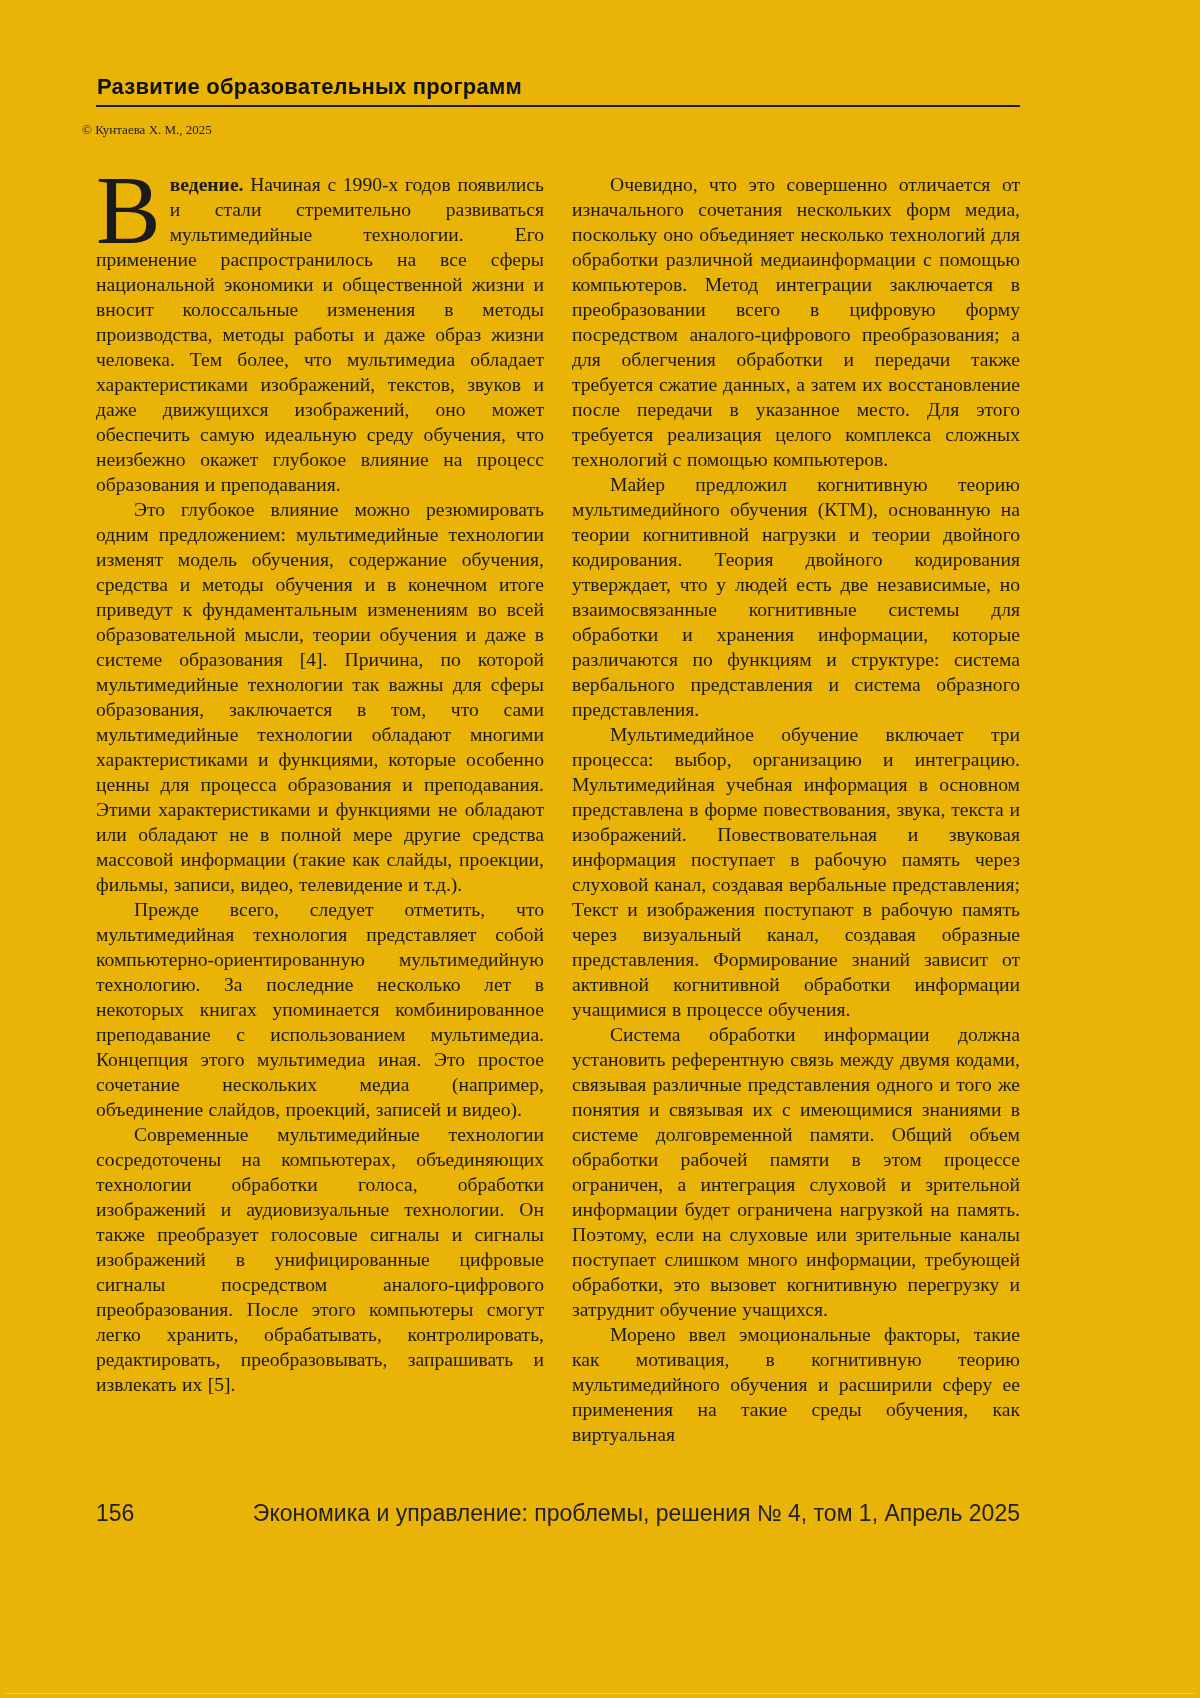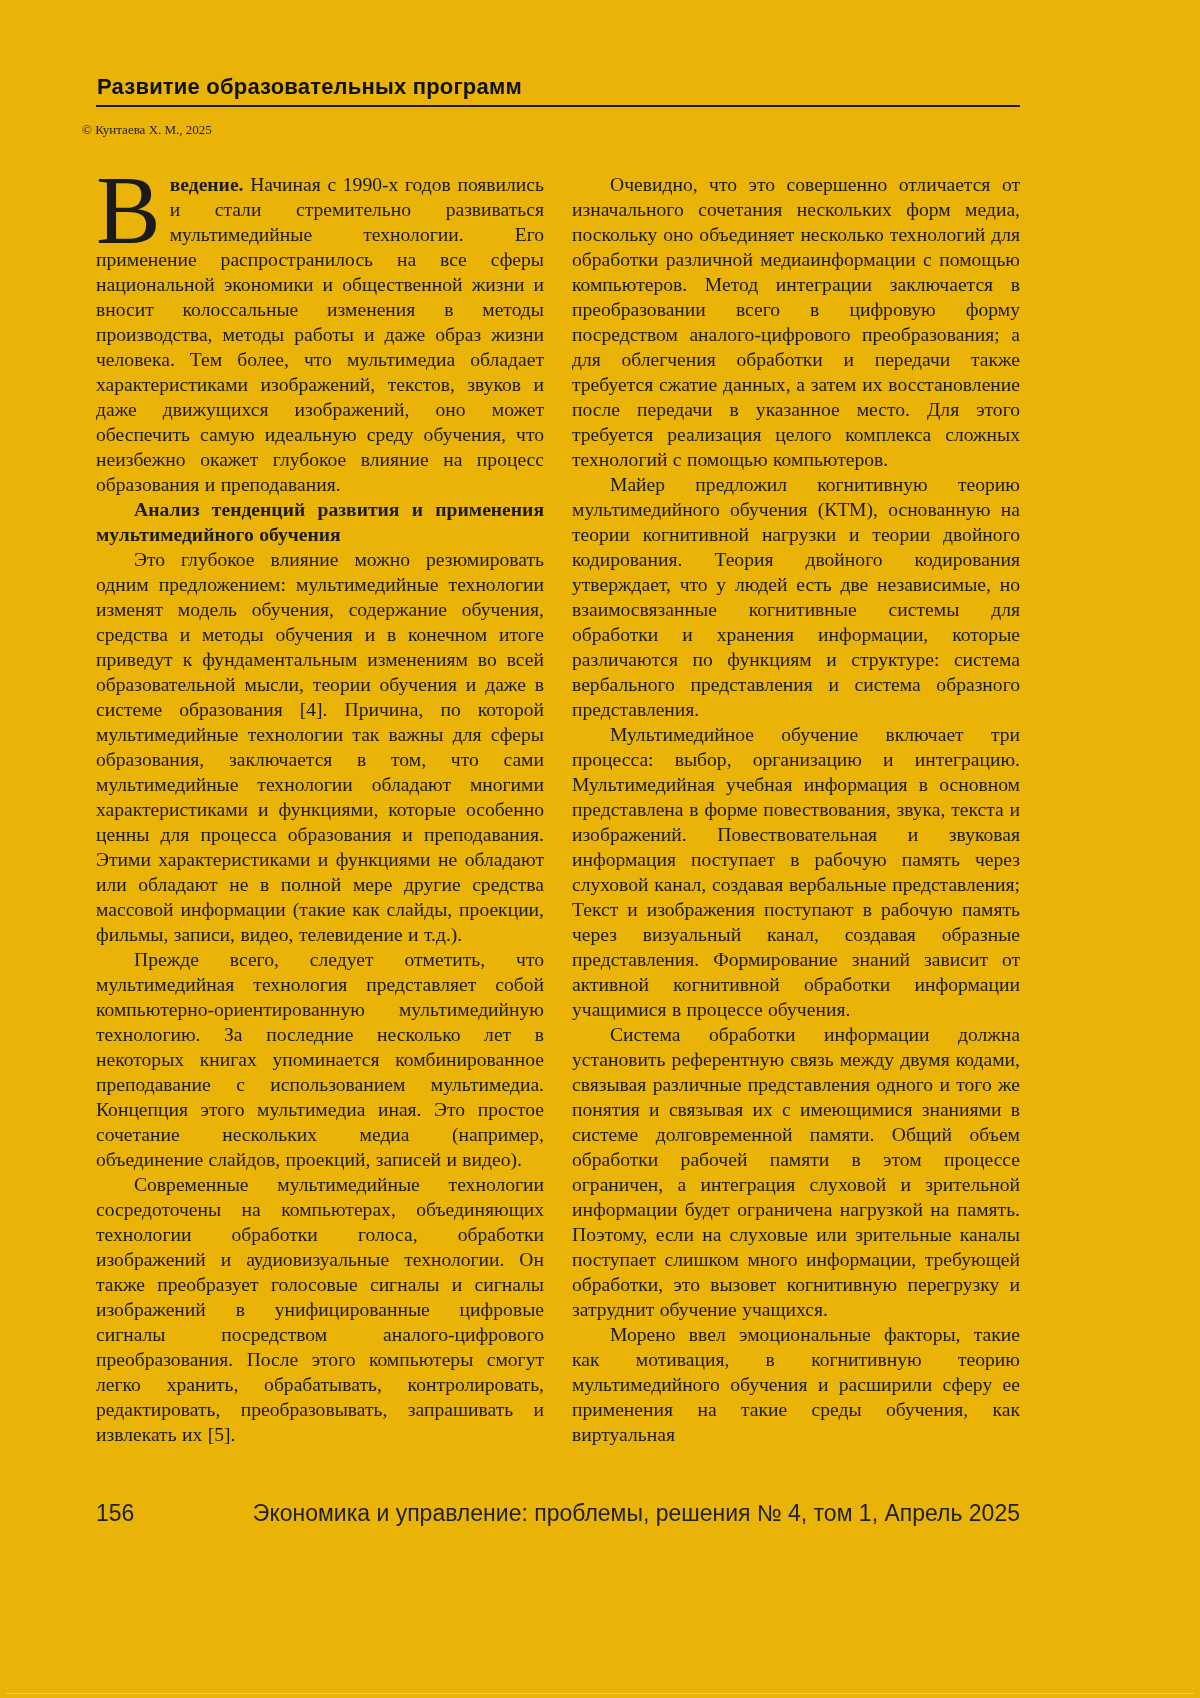--- a/index.html
+++ b/index.html
@@ -111,21 +111,20 @@
 
   <div class="head-rule"></div>
 
   <div class="copyright">© Кунтаева Х. М., 2025</div>
 
   <div class="columns">
 
     <div class="col">
       <p class="intro"><span class="dropcap">В</span><span class="intro-lead">ведение.</span><span> Начиная с 1990-х годов появились и стали стремительно развиваться мультимедийные технологии. Его применение распространилось на все сферы национальной экономики и общественной жизни и вносит колоссальные изменения в методы производства, методы работы и даже образ жизни человека. Тем более, что мультимедиа обладает характеристиками изображений, текстов, звуков и даже движущихся изображений, оно может обеспечить самую идеальную среду обучения, что неизбежно окажет глубокое влияние на процесс образования и преподавания.</span></p>
 
-      <p class="subheading">Анализ тенденций развития и применения мультимедийного обучения</p>
 
       <p class="para">Это глубокое влияние можно резюмировать одним предложением: мультимедийные технологии изменят модель обучения, содержание обучения, средства и методы обучения и в конечном итоге приведут к фундаментальным изменениям во всей образовательной мысли, теории обучения и даже в системе образования [4]. Причина, по которой мультимедийные технологии так важны для сферы образования, заключается в том, что сами мультимедийные технологии обладают многими характеристиками и функциями, которые особенно ценны для процесса образования и преподавания. Этими характеристиками и функциями не обладают или обладают не в полной мере другие средства массовой информации (такие как слайды, проекции, фильмы, записи, видео, телевидение и т.д.).</p>
 
       <p class="para">Прежде всего, следует отметить, что мультимедийная технология представляет собой компьютерно-ориентированную мультимедийную технологию. За последние несколько лет в некоторых книгах упоминается комбинированное преподавание с использованием мультимедиа. Концепция этого мультимедиа иная. Это простое сочетание нескольких медиа (например, объединение слайдов, проекций, записей и видео).</p>
 
       <p class="para">Современные мультимедийные технологии сосредоточены на компьютерах, объединяющих технологии обработки голоса, обработки изображений и аудиовизуальные технологии. Он также преобразует голосовые сигналы и сигналы изображений в унифицированные цифровые сигналы посредством аналого-цифрового преобразования. После этого компьютеры смогут легко хранить, обрабатывать, контролировать, редактировать, преобразовывать, запрашивать и извлекать их [5].</p>
     </div>
 
     <div class="col">
       <p class="para">Очевидно, что это совершенно отличается от изначального сочетания нескольких форм медиа, поскольку оно объединяет несколько технологий для обработки различной медиаинформации с помощью компьютеров. Метод интеграции заключается в преобразовании всего в цифровую форму посредством аналого-цифрового преобразования; а для облегчения обработки и передачи также требуется сжатие данных, а затем их восстановление после передачи в указанное место. Для этого требуется реализация целого комплекса сложных технологий с помощью компьютеров.</p>

